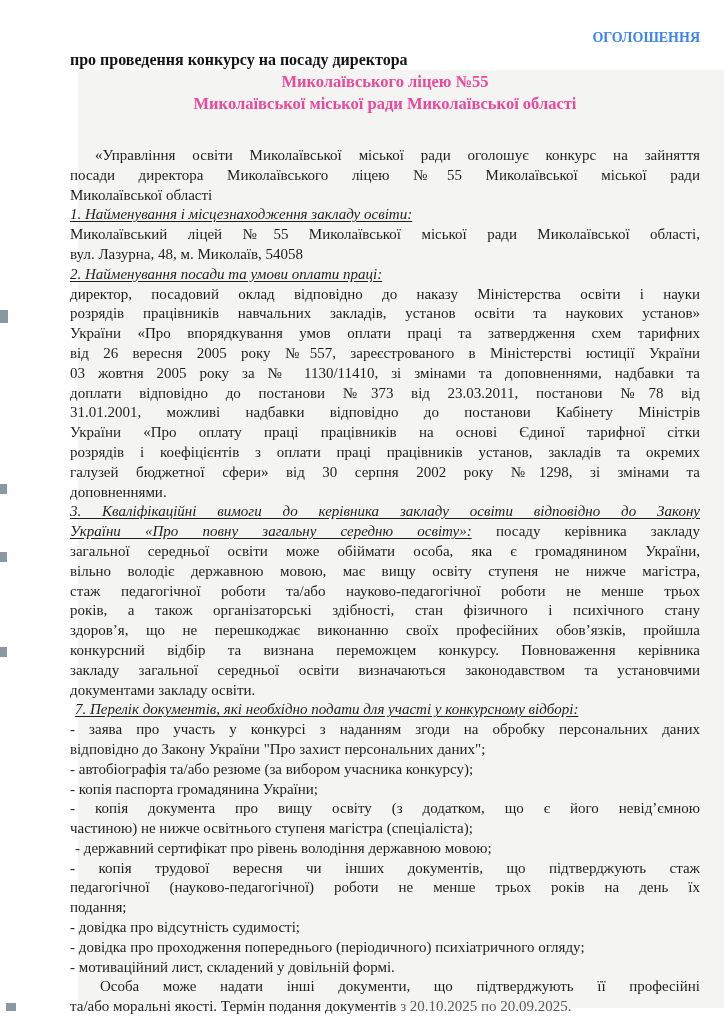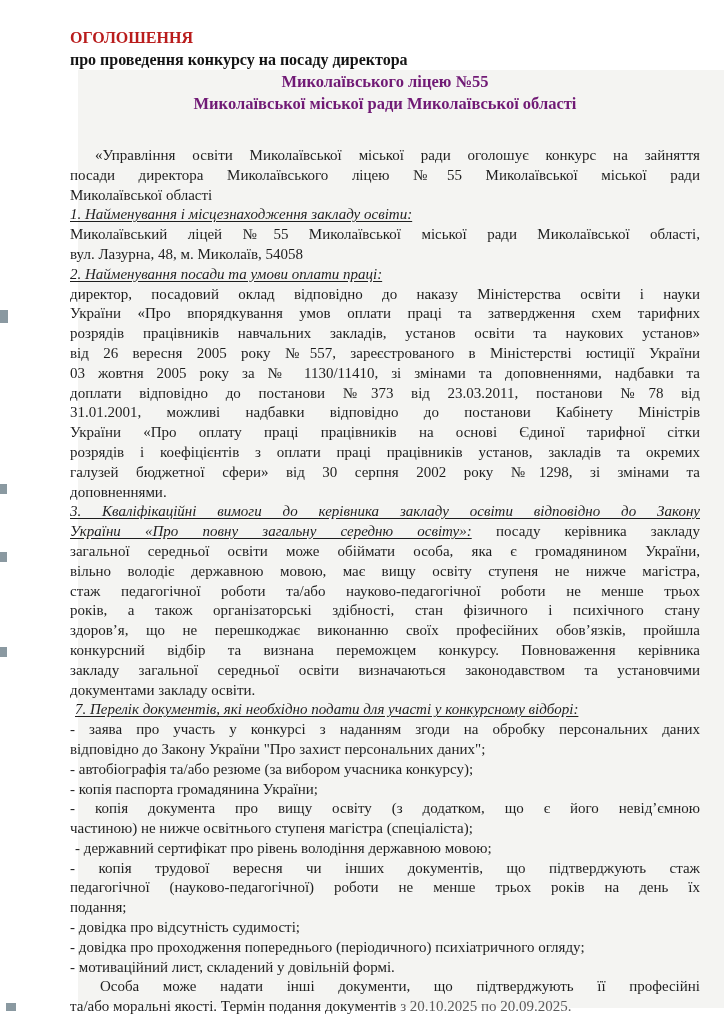--- a/index.html
+++ b/index.html
@@ -8,23 +8,23 @@
     font-family:"Liberation Serif","DejaVu Serif",serif; color:#1e1e1e; overflow:hidden;
   }
   .scanbg { position:absolute; left:78px; top:70px; width:646px; height:938px; background:#f4f4f2; }
   .mark { position:absolute; background:#8a99a1; }
   .m1 { left:0; top:310px; width:8px;  height:13px; }
   .m2 { left:0; top:484px; width:7px;  height:10px; }
   .m3 { left:0; top:552px; width:7px;  height:10px; }
   .m4 { left:0; top:647px; width:7px;  height:10px; }
   .m5 { left:6px; top:1003px; width:10px; height:8px; }
   .content { position:absolute; left:70px; top:27px; width:630px; }
-  .t1 { font-weight:bold; text-align:left; font-size:16px; line-height:22px; color:#b91c1c; }
+  .t1 { font-weight:bold; text-align:right; font-size:14px; line-height:22px; color:#3b82f6; }
   .t2 { font-weight:bold; text-align:left; font-size:16px;   line-height:22px; margin-top:0; color:#151515; }
-  .t3 { font-weight:bold; text-align:center; font-size:16.5px; line-height:22px; color:#701a75; }
+  .t3 { font-weight:bold; text-align:center; font-size:16.5px; line-height:22px; color:#ec4899; }
   .bodytext { margin-top:31px; font-size:15px; }
   .ln { height:19.8px; line-height:19.8px; white-space:normal; }
   .jl { text-align:justify; text-align-last:justify; }
   .u  { text-decoration:underline; text-underline-offset:2px;font-style:italic; }
   .ind1 { text-indent:25px; }
   .ind2 { text-indent:30px; }
   .padl { padding-left:5px; }
   .dates { color:#5a5a5a; }
 </style>
 </head>
@@ -49,22 +49,22 @@
       <div class="ln jl ind1">«Управління освіти Миколаївської міської ради оголошує конкурс на зайняття</div>
       <div class="ln jl">посади директора Миколаївського ліцею №55 Миколаївської міської ради</div>
       <div class="ln">Миколаївської області</div>
 
       <div class="ln u">1. Найменування і місцезнаходження закладу освіти:</div>
       <div class="ln jl">Миколаївський ліцей №55 Миколаївської міської ради Миколаївської області,</div>
       <div class="ln">вул. Лазурна, 48,  м. Миколаїв, 54058</div>
 
       <div class="ln u">2. Найменування посади та умови оплати праці:</div>
       <div class="ln jl">директор, посадовий оклад відповідно до наказу Міністерства освіти і науки</div>
+      <div class="ln jl">розрядів працівників навчальних закладів, установ освіти та наукових установ»</div>
       <div class="ln jl">України «Про впорядкування умов оплати праці та затвердження схем тарифних</div>
-      <div class="ln jl">розрядів працівників навчальних закладів, установ освіти та наукових установ»</div>
       <div class="ln jl">від 26 вересня 2005 року №557, зареєстрованого в Міністерстві юстиції України</div>
       <div class="ln jl">03 жовтня 2005 року за № 1130/11410, зі змінами та доповненнями, надбавки та</div>
       <div class="ln jl">доплати відповідно до постанови №373 від 23.03.2011, постанови №78 від</div>
       <div class="ln jl">31.01.2001, можливі надбавки відповідно до постанови Кабінету Міністрів</div>
       <div class="ln jl">України «Про оплату праці працівників на основі Єдиної тарифної сітки</div>
       <div class="ln jl">розрядів і коефіцієнтів з оплати праці працівників установ, закладів та окремих</div>
       <div class="ln jl">галузей бюджетної сфери» від 30 серпня 2002 року №1298, зі змінами та</div>
       <div class="ln">доповненнями.</div>
 
       <div class="ln jl u">3. Кваліфікаційні вимоги до  керівника закладу освіти відповідно до Закону</div>

